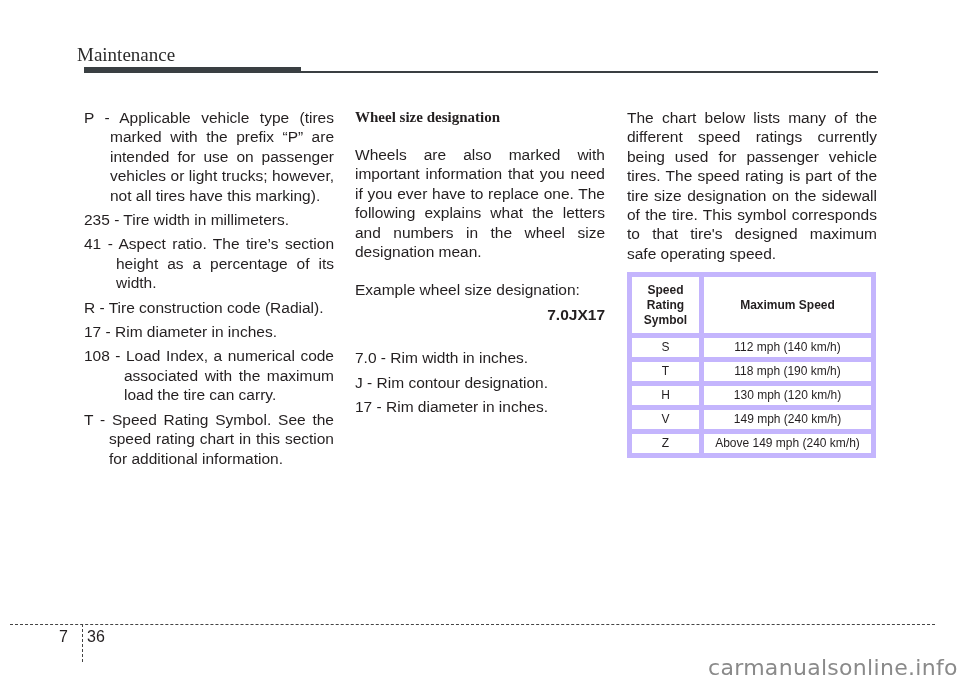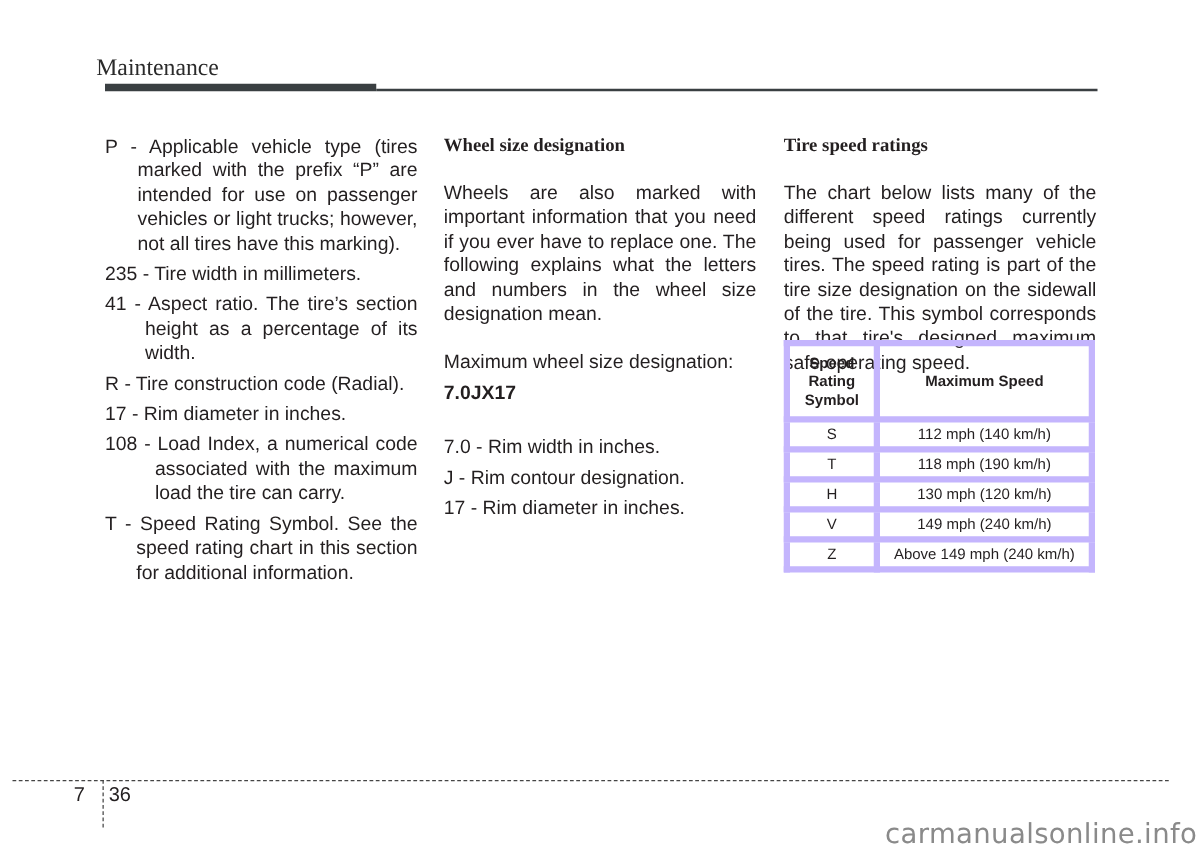--- a/index.html
+++ b/index.html
@@ -10,21 +10,21 @@
 
     .col { position: absolute; top: 108px; font-family: "Liberation Sans", sans-serif; font-size: 15.5px; line-height: 19.4px; color: #231f20; }
     .col1 { left: 84px; width: 250px; }
     .col2 { left: 355px; width: 250px; }
     .col3 { left: 627px; width: 250px; }
 
     .item { margin: 0 0 5px 0; text-align: justify; padding-left: var(--indent); text-indent: calc(-1 * var(--indent)); }
     .section-title { font-family: "Liberation Serif", serif; font-weight: bold; font-size: 15px; line-height: 19px; margin: 0 0 18px 0; }
     .para { text-align: justify; margin: 0 0 0 0; }
     .gap { height: 19px; }
-    .bold { font-weight: bold; }
+    .bold { font-weight: bold; text-align: right; }
     .line { margin: 0 0 5px 0; }
 
     table.speed { position: absolute; left: 627px; top: 272px; width: 249px; border-collapse: collapse; font-family: "Liberation Sans", sans-serif; font-size: 12px; color: #231f20; }
     table.speed th, table.speed td { border: 5px solid #c4b5fd; text-align: center; padding: 0; }
     table.speed th { font-weight: bold; height: 56px; line-height: 15px; }
     table.speed th.c1 { width: 67px; }
     table.speed td { height: 19px; line-height: 19px; }
 
     .footer-dash-h { position: absolute; left: 10px; top: 624px; width: 925px; border-top: 1px dashed #444; }
     .footer-dash-v { position: absolute; left: 82px; top: 624px; height: 38px; border-left: 1px dashed #444; }
@@ -46,30 +46,29 @@
   <p class="item" style="--indent:0px">R - Tire construction code (Radial).</p>
   <p class="item" style="--indent:0px">17 - Rim diameter in inches.</p>
   <p class="item" style="--indent:40px">108 - Load Index, a numerical code associated with the maximum load the tire can carry.</p>
   <p class="item" style="--indent:25px">T - Speed Rating Symbol. See the speed rating chart in this section for additional information.</p>
 </div>
 
 <div class="col col2">
   <div class="section-title">Wheel size designation</div>
   <p class="para">Wheels are also marked with important information that you need if you ever have to replace one. The following explains what the letters and numbers in the wheel size designation mean.</p>
   <div class="gap"></div>
-  <p class="line">Maximum wheel size designation:</p>
+  <p class="line">Example wheel size designation:</p>
   <p class="line bold">7.0JX17</p>
   <div class="gap"></div>
   <p class="line">7.0 - Rim width in inches.</p>
   <p class="line">J - Rim contour designation.</p>
   <p class="line">17 - Rim diameter in inches.</p>
 </div>
 
 <div class="col col3">
-  <div class="section-title">Tire speed ratings</div>
   <p class="para">The chart below lists many of the different speed ratings currently being used for passenger vehicle tires. The speed rating is part of the tire size designation on the sidewall of the tire. This symbol corresponds to that tire's designed maximum safe operating speed.</p>
 </div>
 
 <table class="speed">
   <thead>
     <tr>
       <th class="c1">Speed Rating Symbol</th>
       <th>Maximum Speed</th>
     </tr>
   </thead>

